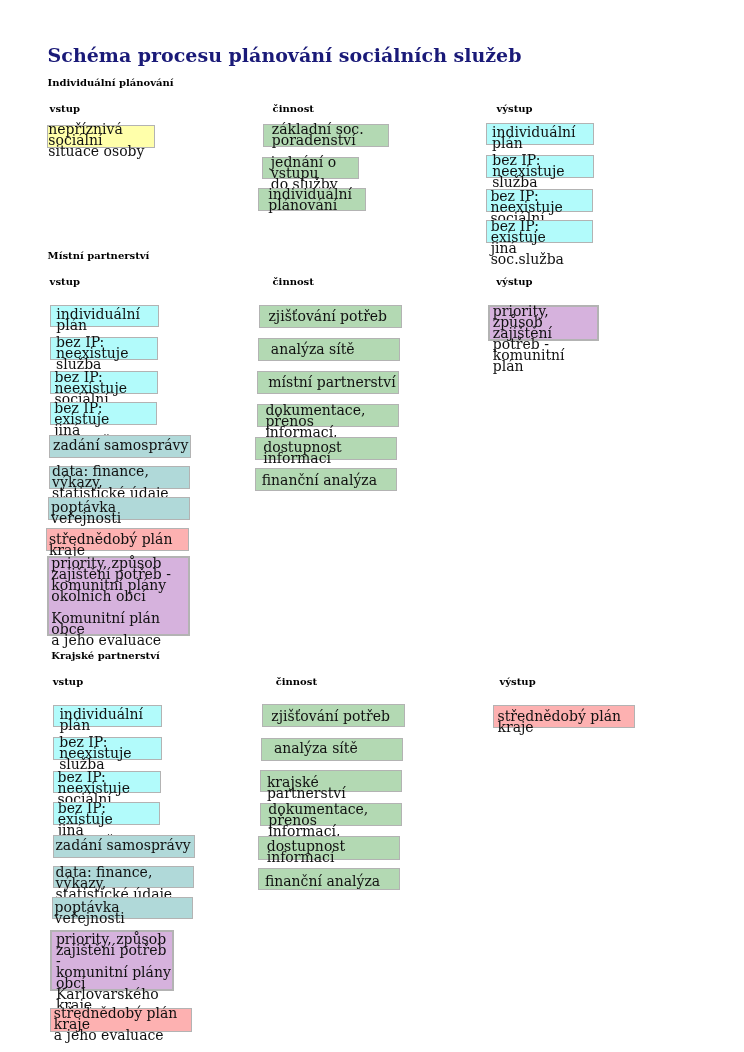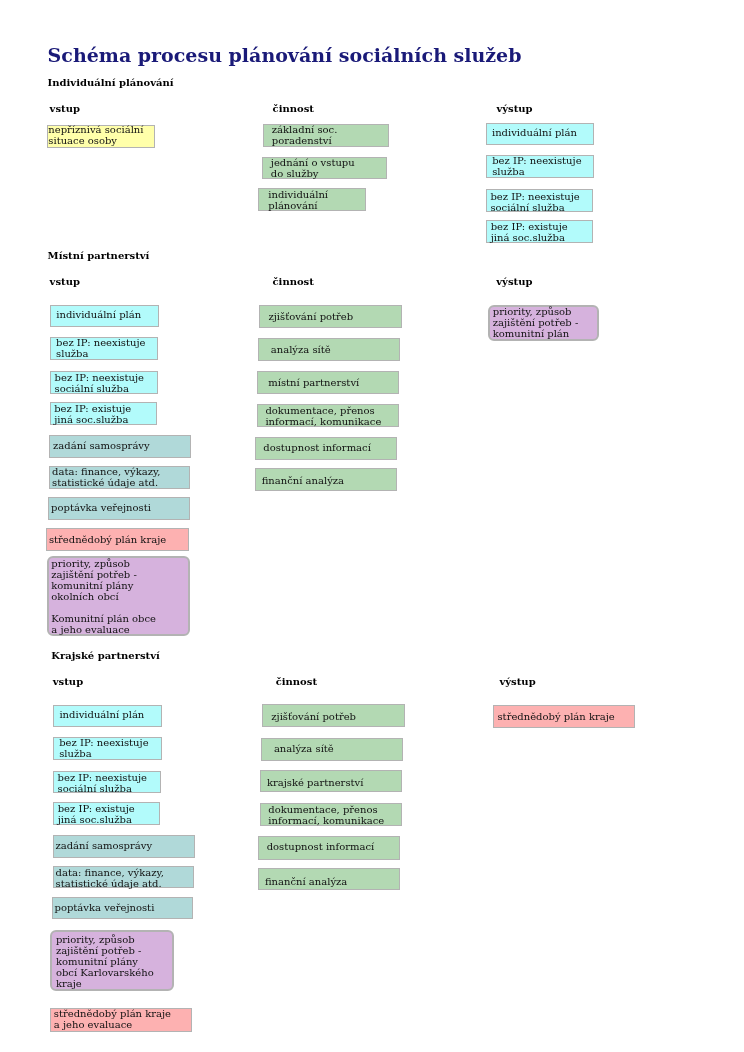--- a/index.html
+++ b/index.html
@@ -14,29 +14,29 @@
              font-family:"DejaVu Serif",serif;font-weight:bold;
              font-size:19px;line-height:19px;color:#1a1a78;white-space:nowrap;transform:translateZ(0);}
   .section-title{position:absolute;font-family:"DejaVu Serif",serif;font-weight:bold;
                  font-size:10px;line-height:10px;color:#000000;white-space:nowrap;
                  transform:translateZ(0);}
   .col-head{position:absolute;font-family:"DejaVu Serif",serif;font-weight:bold;
             font-size:10px;line-height:10px;color:#000000;white-space:nowrap;
             transform:translateZ(0);}
 
   .box{position:absolute;box-sizing:border-box;border:1.5px solid #b3b3b3;
-       font-family:"DejaVu Serif",serif;font-size:10px;line-height:11px;
+       font-family:"DejaVu Serif",serif;font-size:14px;line-height:11px;
        color:#111111;padding-right:1px;}
   .box-text{display:block;white-space:pre-line;transform:translateZ(0);}
   .c-yellow{background:#ffffaa;}
   .c-green {background:#b3d9b3;}
   .c-cyan  {background:#b2fbfb;}
   .c-teal  {background:#b0d9d9;}
   .c-pink  {background:#fdb1b1;}
-  .c-purple{background:#d6b2dd;border-width:2.5px;border-radius:6px;}
+  .c-purple{background:#d6b2dd;border-width:2.5px;}
 </style>
 </head>
 <body>
 
 <div class="page">
   <h1 class="doc-title">Schéma procesu plánování sociálních služeb</h1>
   <section class="group">
     <div class="section-title" style="left:47.6px;top:77.9px">Individuální plánování</div>
     <div class="col-head" style="left:49.6px;top:103.8px">vstup</div>
     <div class="col-head" style="left:272.6px;top:103.8px">činnost</div>
@@ -45,21 +45,21 @@
       <div class="box c-yellow" style="left:46.5px;top:124.7px;width:108.2px;height:23.3px;padding-left:0.8px">
           <span class="box-text" style="margin-top:-2.0px">nepříznivá sociální
 situace osoby</span>
         </div>
     </div>
     <div class="column">
       <div class="box c-green" style="left:263.1px;top:123.8px;width:126px;height:23.0px;padding-left:7.7px">
           <span class="box-text" style="margin-top:-0.6px">základní soc.
 poradenství</span>
         </div>
-      <div class="box c-green" style="left:262.1px;top:157.0px;width:125px;height:22.4px;padding-left:7.7px">
+      <div class="box c-green" style="left:262.1px;top:157.0px;width:97px;height:22.4px;padding-left:7.7px">
           <span class="box-text" style="margin-top:-1.1px">jednání o vstupu
 do služby</span>
         </div>
       <div class="box c-green" style="left:258px;top:188.4px;width:107.7px;height:23.0px;padding-left:9.3px">
           <span class="box-text" style="margin-top:-0.1px">individuální
 plánování</span>
         </div>
     </div>
     <div class="column">
       <div class="box c-cyan" style="left:486.3px;top:123.1px;width:108.0px;height:21.9px;padding-left:4.7px">

